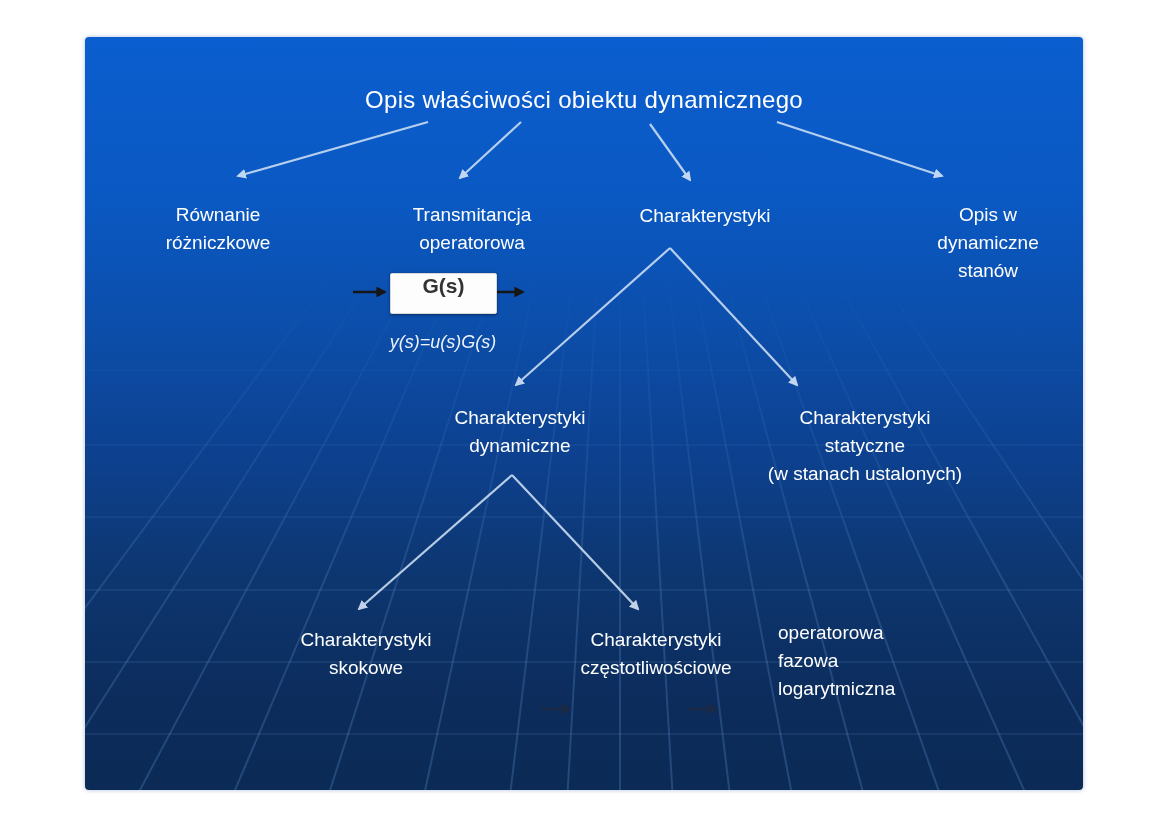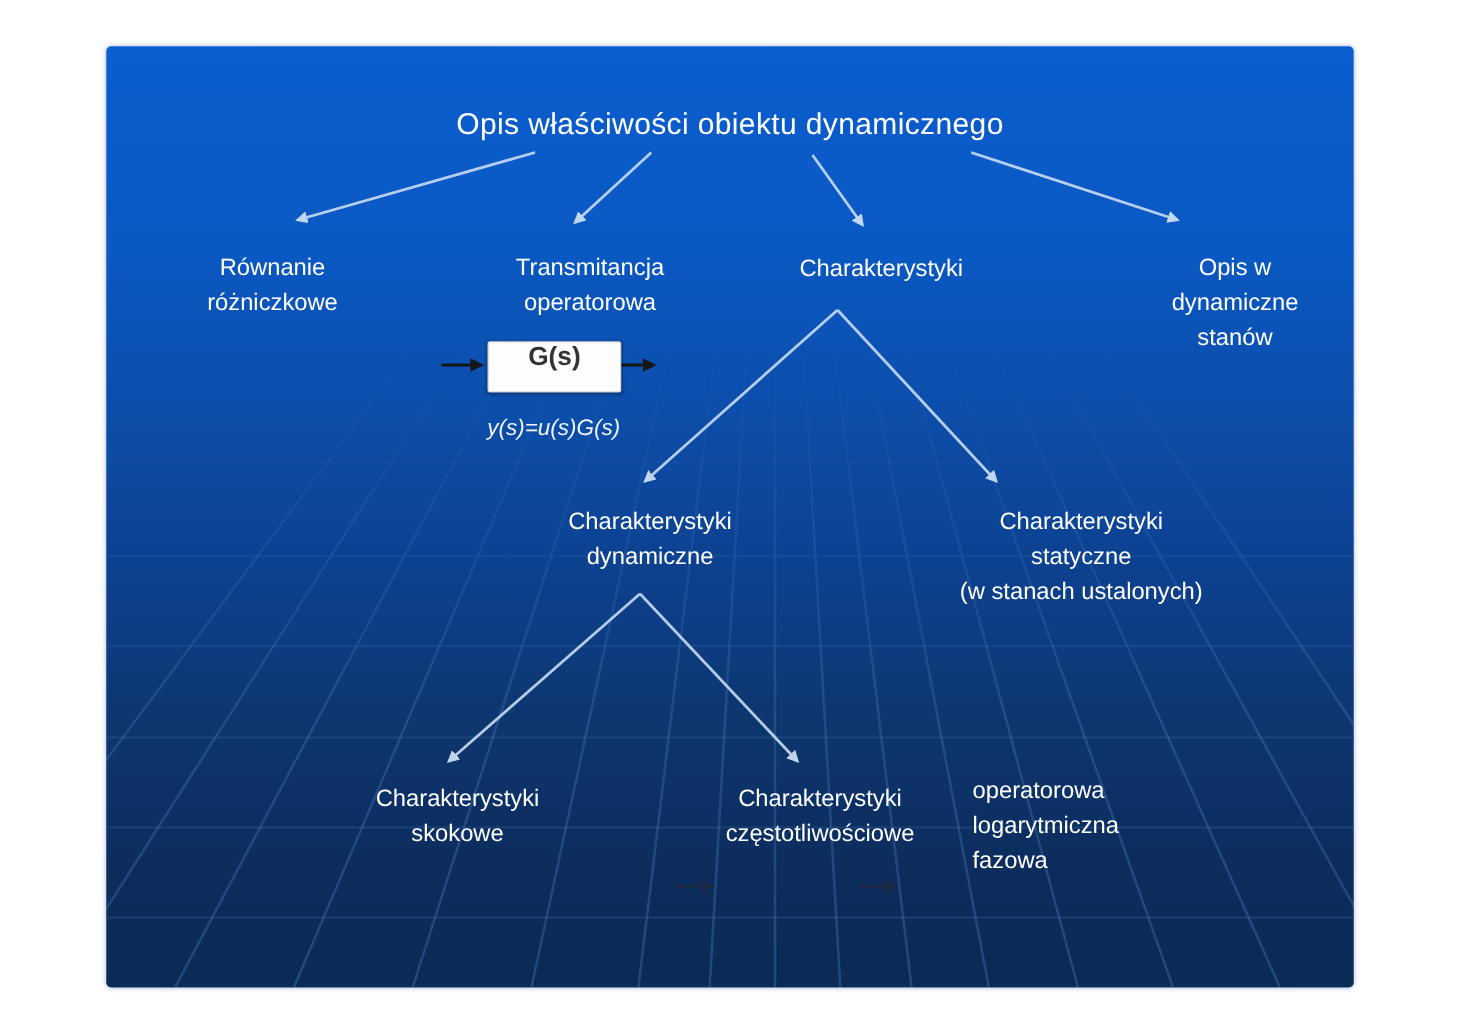--- a/index.html
+++ b/index.html
@@ -160,17 +160,17 @@
 (w stanach ustalonych)</div>
 
   <div class="node n-skokowe">Charakterystyki
 skokowe</div>
   <div class="node n-czestotliwosciowe">Charakterystyki
 częstotliwościowe</div>
 
 
   <div class="freq-list">
     <div>operatorowa</div>
+    <div>fazowa</div>
     <div>logarytmiczna</div>
-    <div>fazowa</div>
   </div>
 
 </div>
 
 </body></html>

